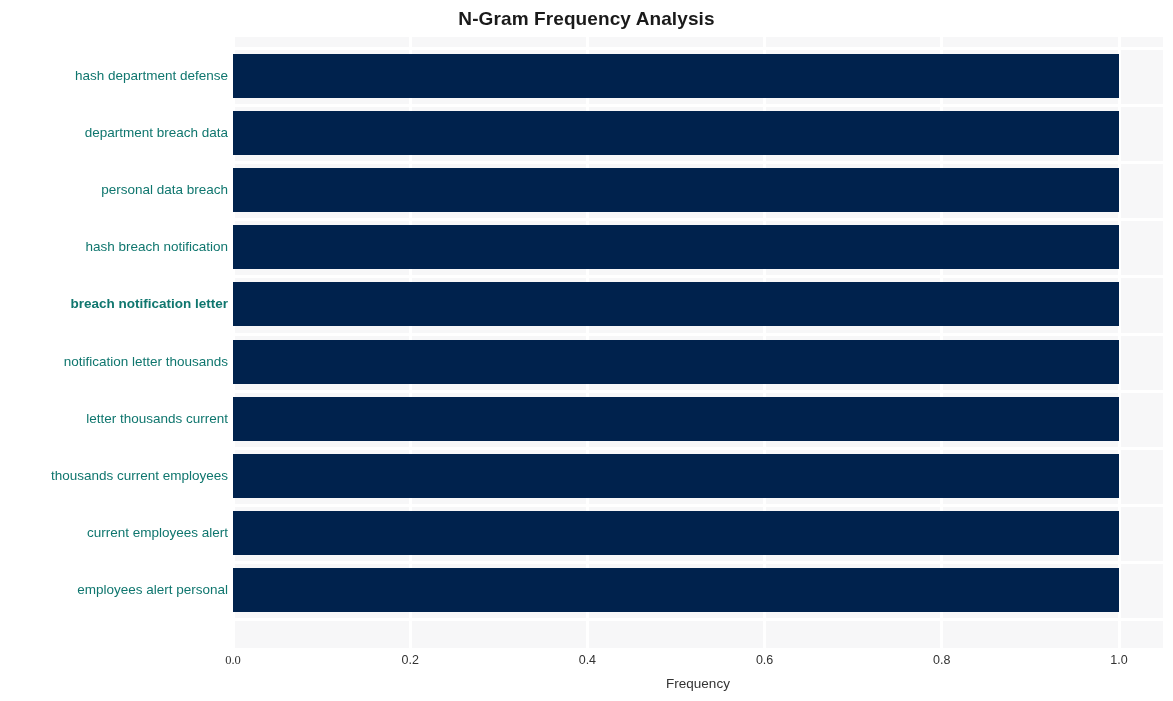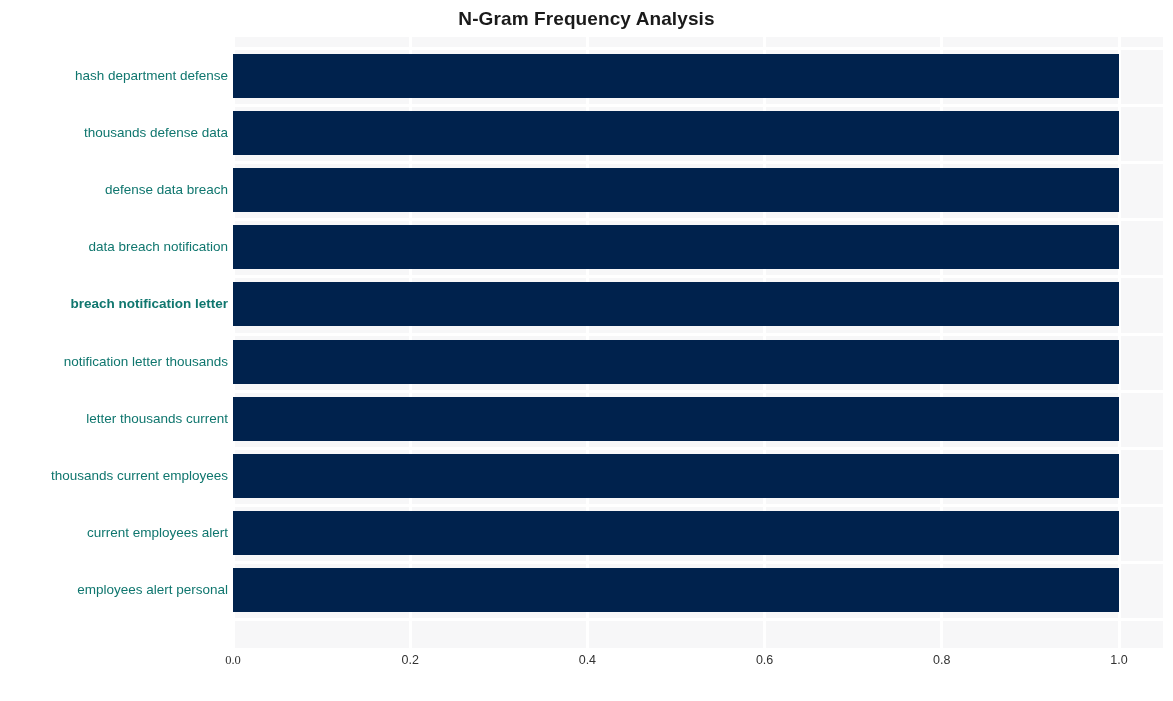--- a/index.html
+++ b/index.html
@@ -148,33 +148,34 @@
         <div class="bar" title="notification letter thousands: 1" style="top: 302.5px; width: 886px; background: rgb(0, 34, 77);"></div>
         <div class="bar" title="letter thousands current: 1" style="top: 359.6px; width: 886px; background: rgb(0, 34, 77);"></div>
         <div class="bar" title="thousands current employees: 1" style="top: 416.7px; width: 886px; background: rgb(0, 34, 77);"></div>
         <div class="bar" title="current employees alert: 1" style="top: 473.8px; width: 886px; background: rgb(0, 34, 77);"></div>
         <div class="bar" title="employees alert personal: 1" style="top: 530.9px; width: 886px; background: rgb(0, 34, 77);"></div>
       </div>
   </div>
 
   <div id="ytick-layer">
       <div class="ytick" style="top: 68px;">hash department defense</div>
-      <div class="ytick" style="top: 125.1px;">thousands defense data</div>
-      <div class="ytick" style="top: 182.2px;">defense data breach</div>
-      <div class="ytick" style="top: 239.3px;">data breach notification</div>
+      <div class="ytick" style="top: 125.1px;">department breach data</div>
+      <div class="ytick" style="top: 182.2px;">personal data breach</div>
+      <div class="ytick" style="top: 239.3px;">hash breach notification</div>
       <div class="ytick" style="top: 296.4px; font-weight: bold;">breach notification letter</div>
       <div class="ytick" style="top: 353.5px;">notification letter thousands</div>
       <div class="ytick" style="top: 410.6px;">letter thousands current</div>
       <div class="ytick" style="top: 467.7px;">thousands current employees</div>
       <div class="ytick" style="top: 524.8px;">current employees alert</div>
       <div class="ytick" style="top: 581.9px;">employees alert personal</div>
     </div>
   <div id="xtick-layer">
       <div class="xtick" style="left: 233px; font-family: Liberation Serif, serif;">0.0</div>
       <div class="xtick" style="left: 410.2px;">0.2</div>
       <div class="xtick" style="left: 587.4px;">0.4</div>
       <div class="xtick" style="left: 764.6px;">0.6</div>
       <div class="xtick" style="left: 941.8px; text-align: center;">0.8</div>
       <div class="xtick" style="left: 1119px;">1.0</div>
     </div>
 
+  <div id="xaxis-label">Frequency</div>
 
 </div>
 
 </body></html>

